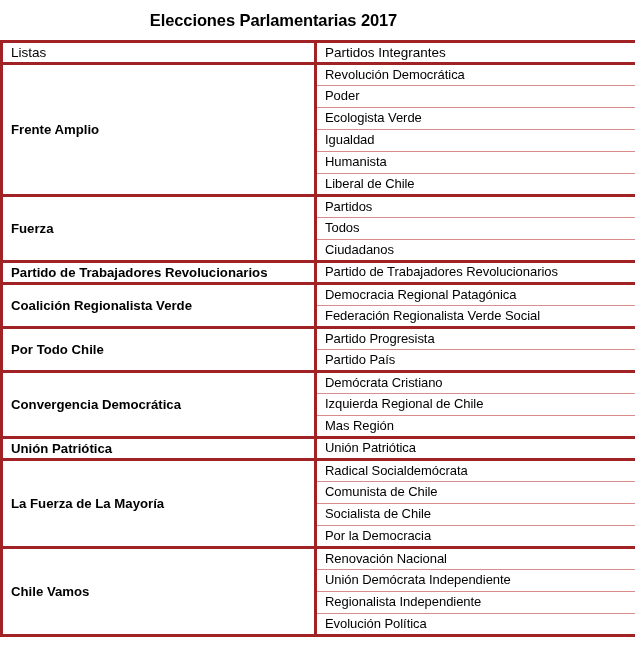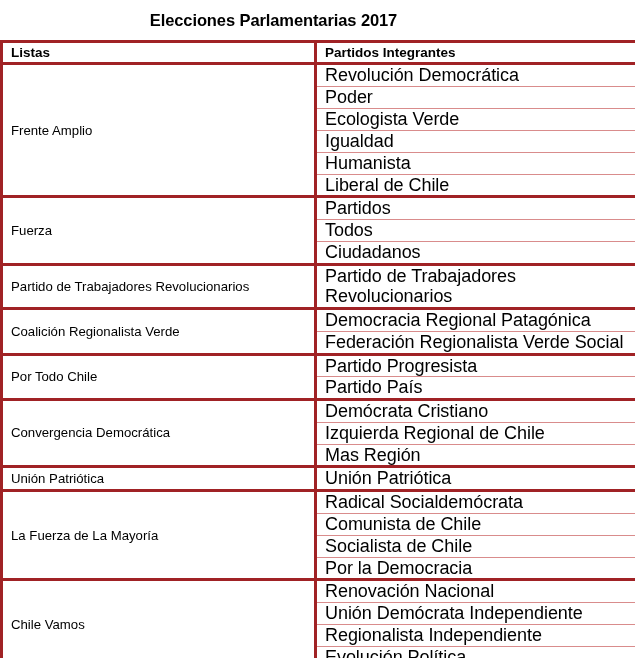--- a/index.html
+++ b/index.html
@@ -58,44 +58,44 @@
     padding: 0 0 0 8px;
     vertical-align: middle;
     box-sizing: border-box;
     background: #fff;
     font-size: 13.5px;
     line-height: 1.15;
   }
 
   
   tr.header-row th {
-    font-weight: bold;
+    font-weight: normal;
     font-size: 13.5px;
     height: 22px;
     border-bottom: 3px solid #A02225;
     text-align: left;
   }
   tr.header-row th.th-listas {
     border-right: 3px solid #A02225;
   }
 
   
   td.group-cell {
-    font-weight: normal;
+    font-weight: bold;
     font-size: 13.2px;
     border-right: 3px solid #A02225;
     border-bottom: 3px solid #A02225;
     text-align: left;
   }
 
   
   td.party-cell {
     height: 22px;
     font-weight: normal;
-    font-size: 18px;
+    font-size: 13px;
     border-bottom: 1px solid #D98C8C;
     letter-spacing: -0.05px;
   }
   
   td.party-cell.group-end {
     border-bottom: 3px solid #A02225;
   }
   
   tr:last-child td.party-cell {
     border-bottom: none;

